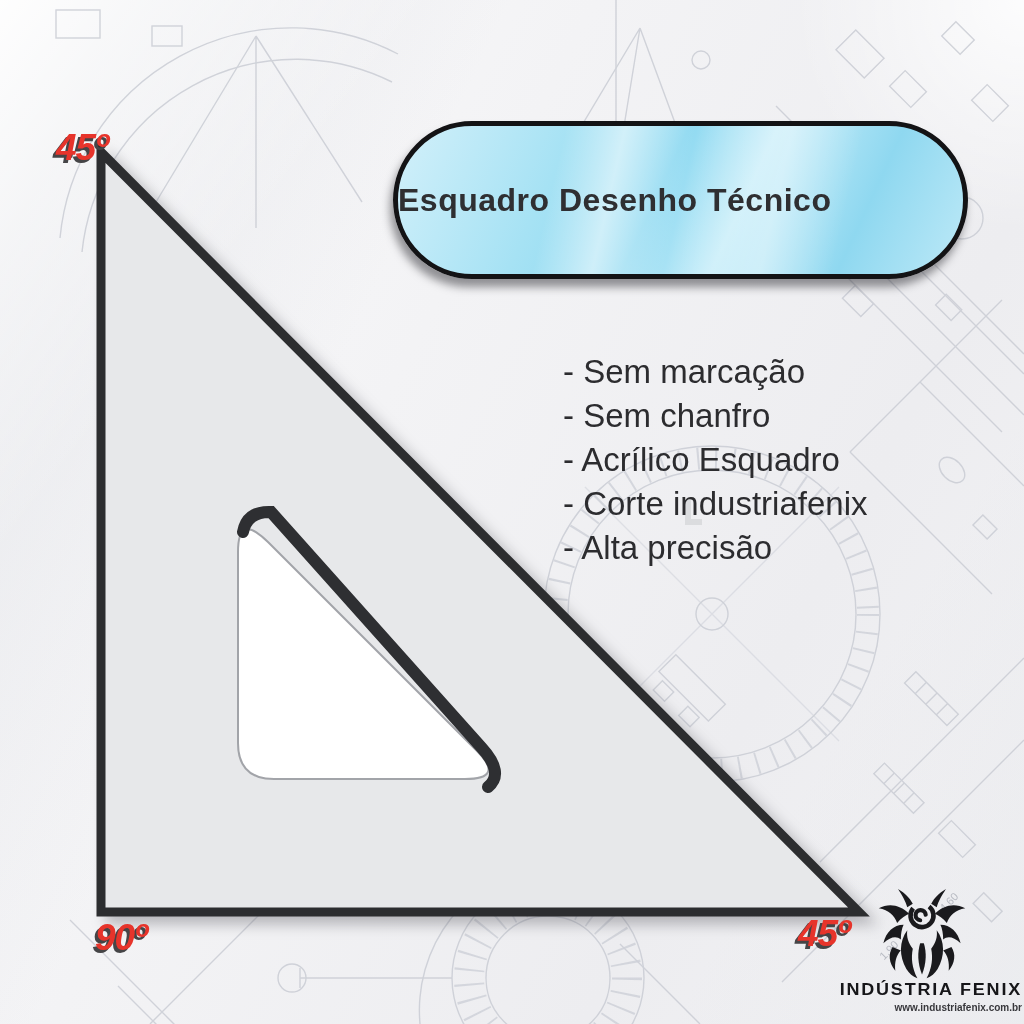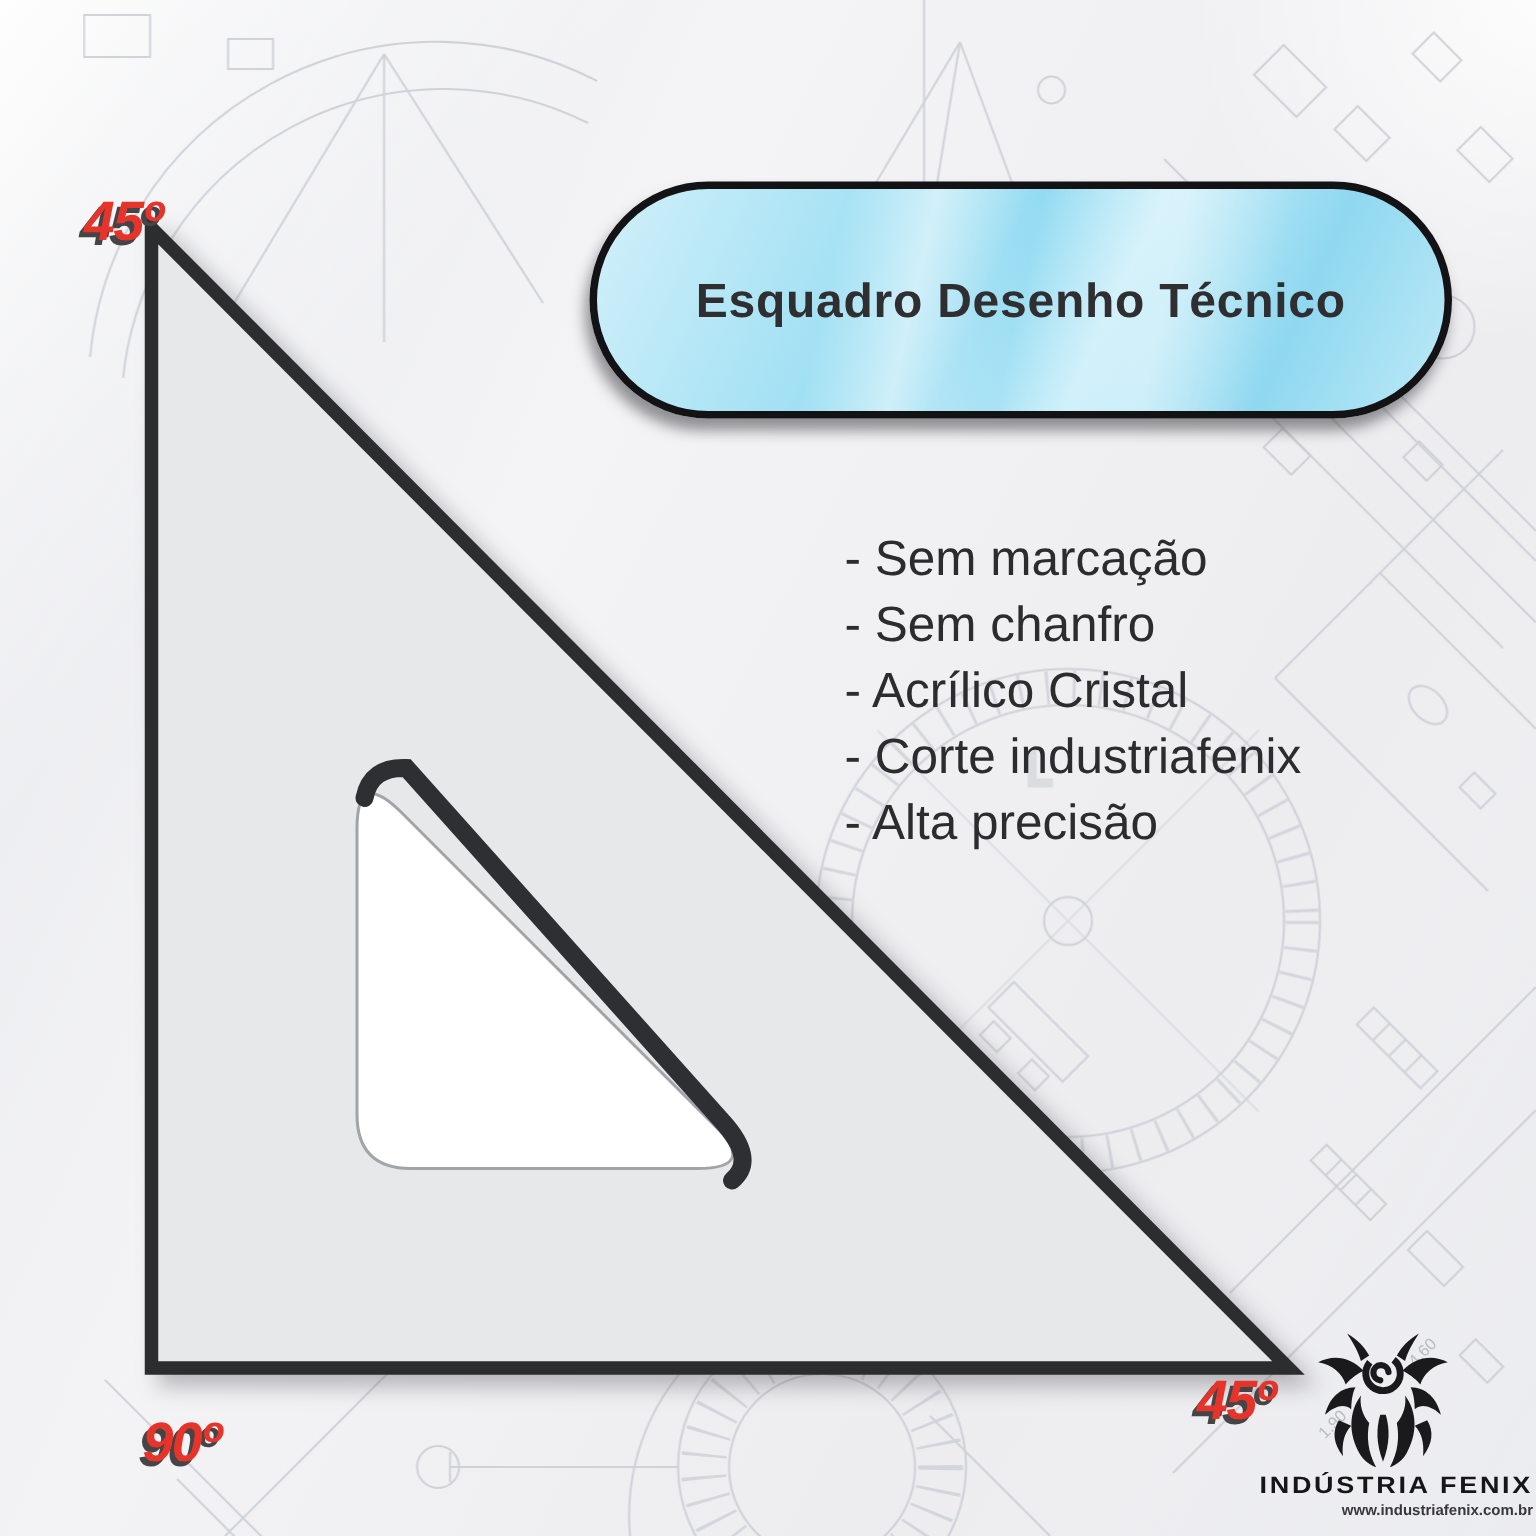--- a/index.html
+++ b/index.html
@@ -17,29 +17,29 @@
       linear-gradient(300deg,rgba(223,225,230,.35) 0%,rgba(255,255,255,0) 22%);
   }
   .bg-svg,.tri-svg{position:absolute;left:0;top:0;width:1024px;height:1024px;}
   .tri-svg{filter:drop-shadow(9px 8px 7px rgba(85,85,92,.38));}
 
   .angle-label{
     position:absolute;font-weight:bold;font-style:italic;font-size:37px;line-height:1;
     color:#e7342b;letter-spacing:-1px;text-shadow:-3px 3px 0 #454547;
   }
   .angle-top{left:56px;top:129px;}
-  .angle-bl{left:95px;top:943px;}
+  .angle-bl{left:95px;top:919px;}
   .angle-br{left:798px;top:915px;}
 
   .badge{
     position:absolute;left:393px;top:121px;width:575px;height:158px;box-sizing:border-box;
     border:5px solid #131315;border-radius:90px;
     background:linear-gradient(115deg,#d2f0fa 0%,#a6e2f4 28%,#8ed9f1 46%,#c6edf9 60%,#8fd8f0 80%,#bde9f7 100%);
     box-shadow:-3px 8px 9px rgba(45,45,52,.5);
-    display:flex;flex-direction:column;align-items:center;justify-content:center;
+    display:flex;flex-direction:column;align-items:flex-start;justify-content:center;
     overflow:hidden;
   }
   .badge::before{
     content:"";position:absolute;inset:0;border-radius:inherit;pointer-events:none;
     background:linear-gradient(103deg,rgba(255,255,255,0) 28%,rgba(255,255,255,.55) 38%,rgba(255,255,255,0) 50%,rgba(255,255,255,.38) 66%,rgba(255,255,255,0) 78%);
   }
   .badge-title{position:relative;font-size:32px;font-weight:bold;color:#2f2f32;letter-spacing:.5px;}
   .badge-size{position:relative;font-size:50px;font-weight:bold;color:#2d2d30;letter-spacing:1px;margin-top:2px;}
 
   .features{position:absolute;left:563px;top:350px;font-size:33px;line-height:44px;color:#2c2c2f;}
@@ -140,21 +140,21 @@
   <div class="angle-label angle-bl">90º</div>
   <div class="angle-label angle-br">45º</div>
 
   <div class="badge">
     <div class="badge-title">Esquadro Desenho Técnico</div>
   </div>
 
   <div class="features">
     <div class="feature-item">- Sem marcação</div>
     <div class="feature-item">- Sem chanfro</div>
-    <div class="feature-item">- Acrílico Cristal</div>
+    <div class="feature-item">- Acrílico Esquadro</div>
     <div class="feature-item">- Corte industriafenix</div>
     <div class="feature-item">- Alta precisão</div>
   </div>
 
   <div class="brand">
     <svg width="112" height="92" viewBox="0 0 120 100" aria-hidden="true">
       <g fill="#1a1a1d" stroke="none">
         <path d="M50 17 C46 10 42 6 34 1 C39 9 42 14 44 21 Z"></path>
         <path d="M70 17 C74 10 78 6 86 1 C81 9 78 14 76 21 Z"></path>
         <g>

